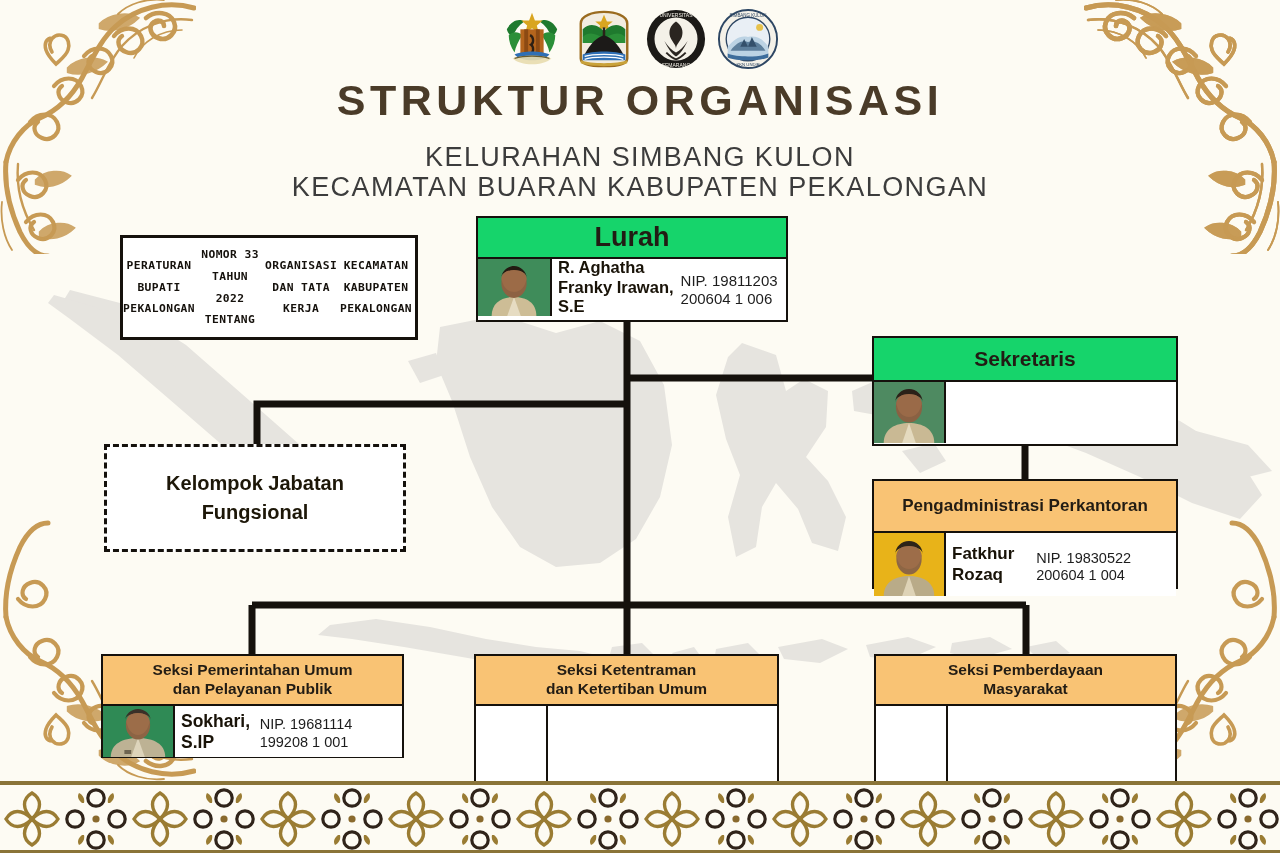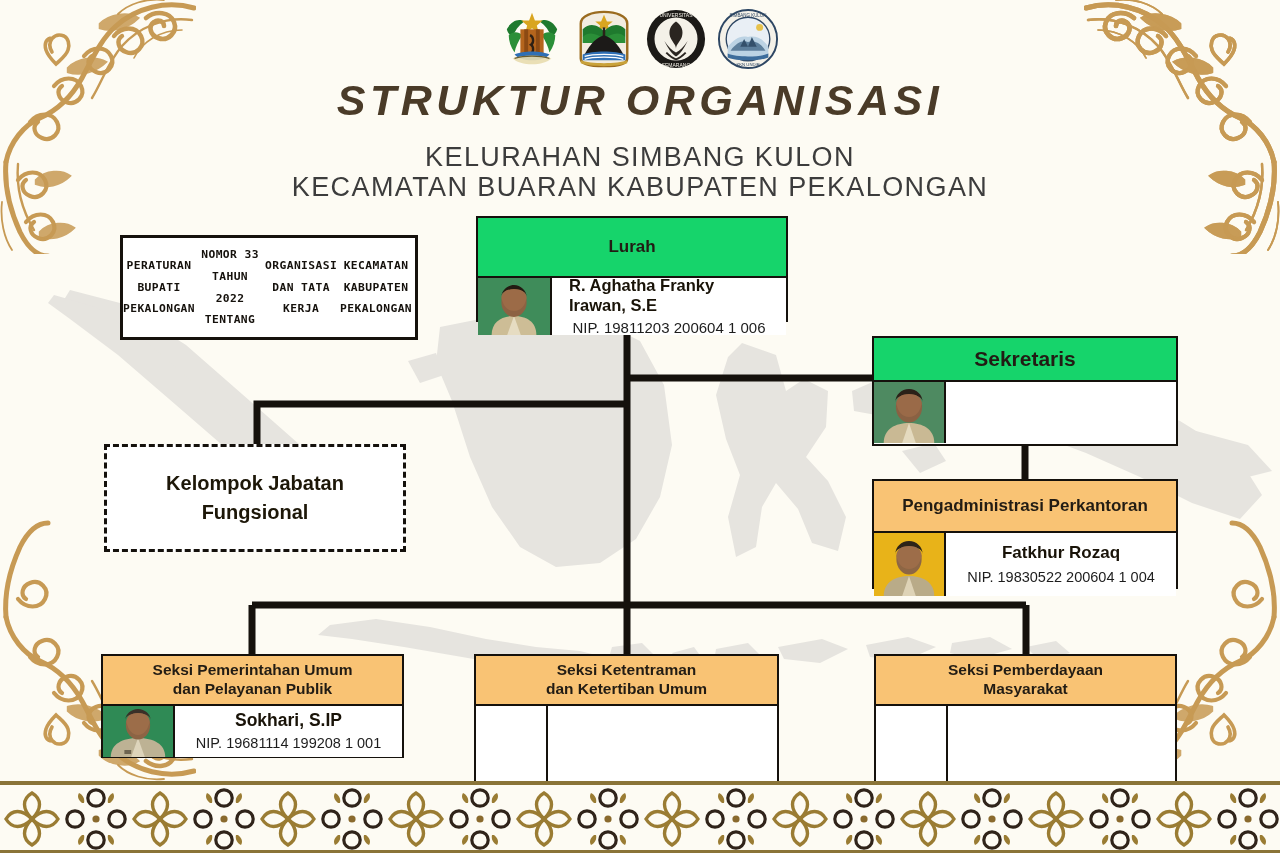--- a/index.html
+++ b/index.html
@@ -33,21 +33,21 @@
   #logos {
     position:absolute; left:0; top:8px; width:1280px;
     display:flex; justify-content:center; align-items:center; gap:10px;
     z-index:6;
   }
   .logo { width:62px; height:62px; }
 
   #title {
     position:absolute; left:0; top:76px; width:1280px; text-align:center;
     font-size:43px; font-weight:bold; letter-spacing:4.5px;
-    color:#4a3b28; z-index:6;font-style:italic;
+    color:#4a3b28; z-index:6;
   }
   #sub1, #sub2 {
     position:absolute; left:0; width:1280px; text-align:center;
     font-size:27px; letter-spacing:1.4px; color:#3c3c3c; z-index:6;
   }
   #sub1 { top:142px; }
   #sub2 { top:172px; }
 
   
   #lines { position:absolute; left:0; top:0; width:1280px; height:853px; z-index:2; }
@@ -59,32 +59,32 @@
   }
   .node .hdr {
     text-align:center; font-weight:bold; color:#221c14;
     border-bottom:2.5px solid #15110c;
     display:flex; align-items:center; justify-content:center;
     line-height:1.22;
   }
   .node .body { display:flex; align-items:stretch; background:#fff; }
   .node .photo { flex:0 0 auto; border-right:2px solid #15110c; overflow:hidden; position:relative; }
   .node .info {
-    flex:1 1 auto; display:flex; flex-direction:column;
-    align-items:center; justify-content:center; padding:3px 17px;
+    flex:1 1 auto; display:flex; 
+    align-items:center; justify-content:center; padding:3px 6px;
   }
   .node .pname { font-weight:bold; color:#191308; line-height:1.2; }
   .node .pnip  { color:#1d1d1d; line-height:1.2; }
 
   .hdr-green  { background:#16d46b; }
   .hdr-orange { background:#f9c374; }
 
   
   #box-lurah { left:476px; top:216px; width:312px; height:106px; }
-  #box-lurah .hdr { height:60px; font-size:17px; }
+  #box-lurah .hdr { height:41px; font-size:27px; }
   #box-lurah .body { height:57px; }
   #box-lurah .photo { width:74px; }
   #box-lurah .pname { font-size:16.5px; }
   #box-lurah .pnip  { font-size:15px; margin-top:4px; }
 
   
   #box-sek { left:872px; top:336px; width:306px; height:110px; }
   #box-sek .hdr { height:44px; font-size:21px; }
   #box-sek .body { height:61px; }
   #box-sek .photo { width:72px; }

